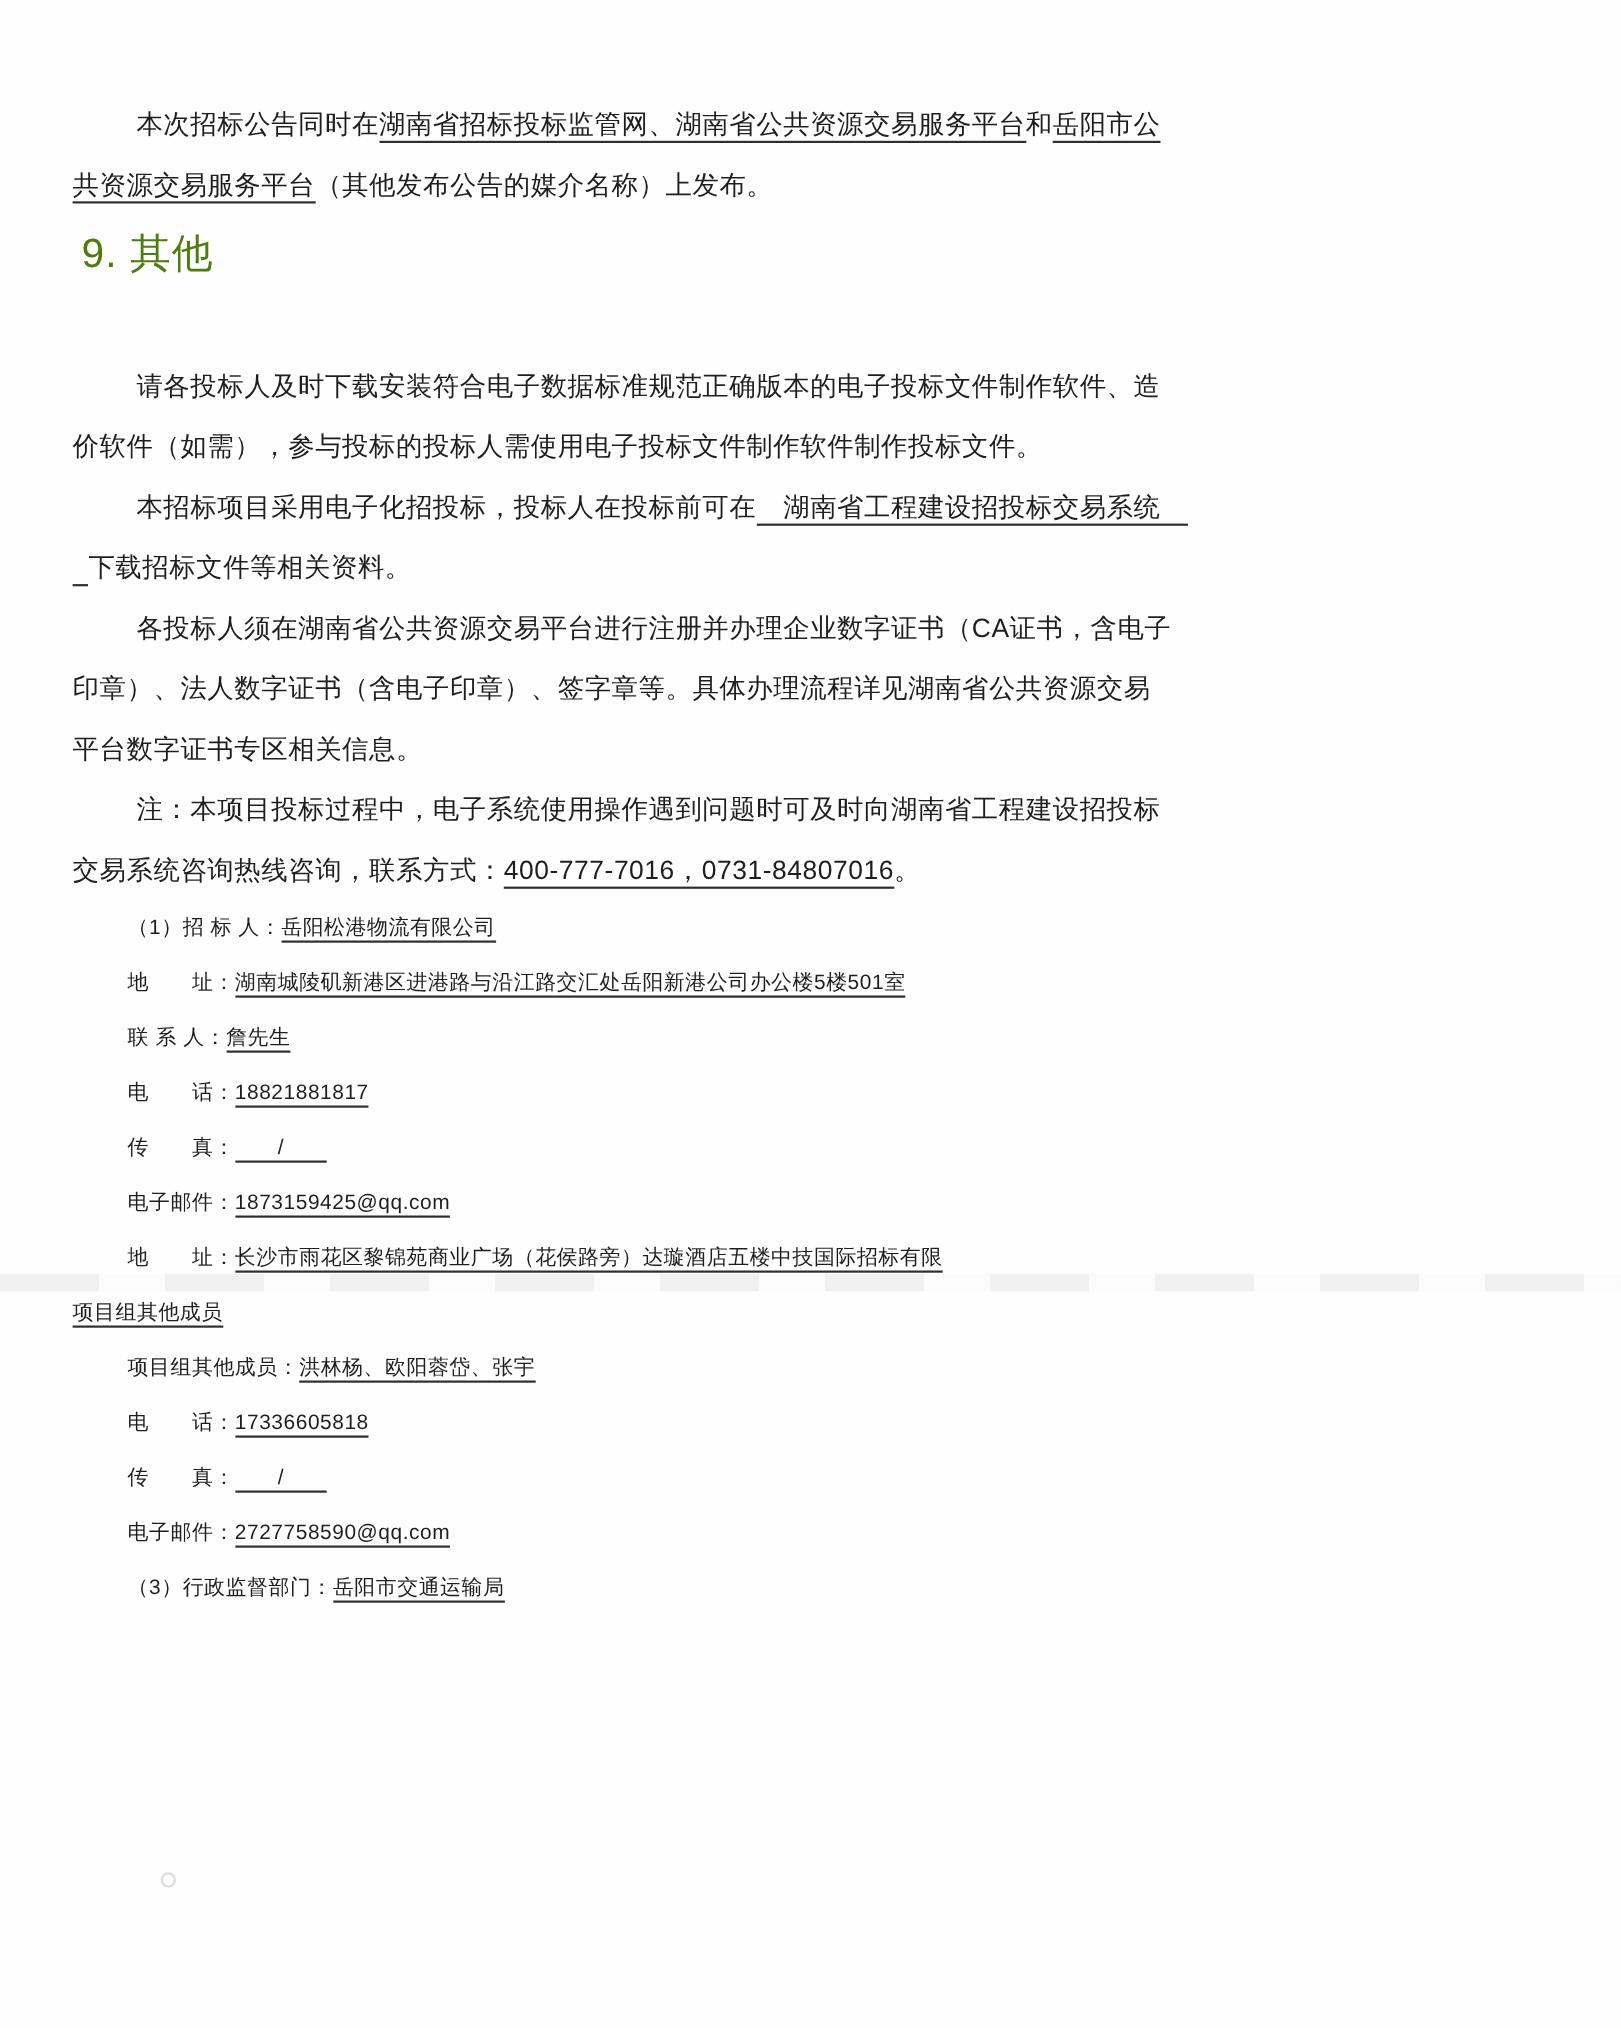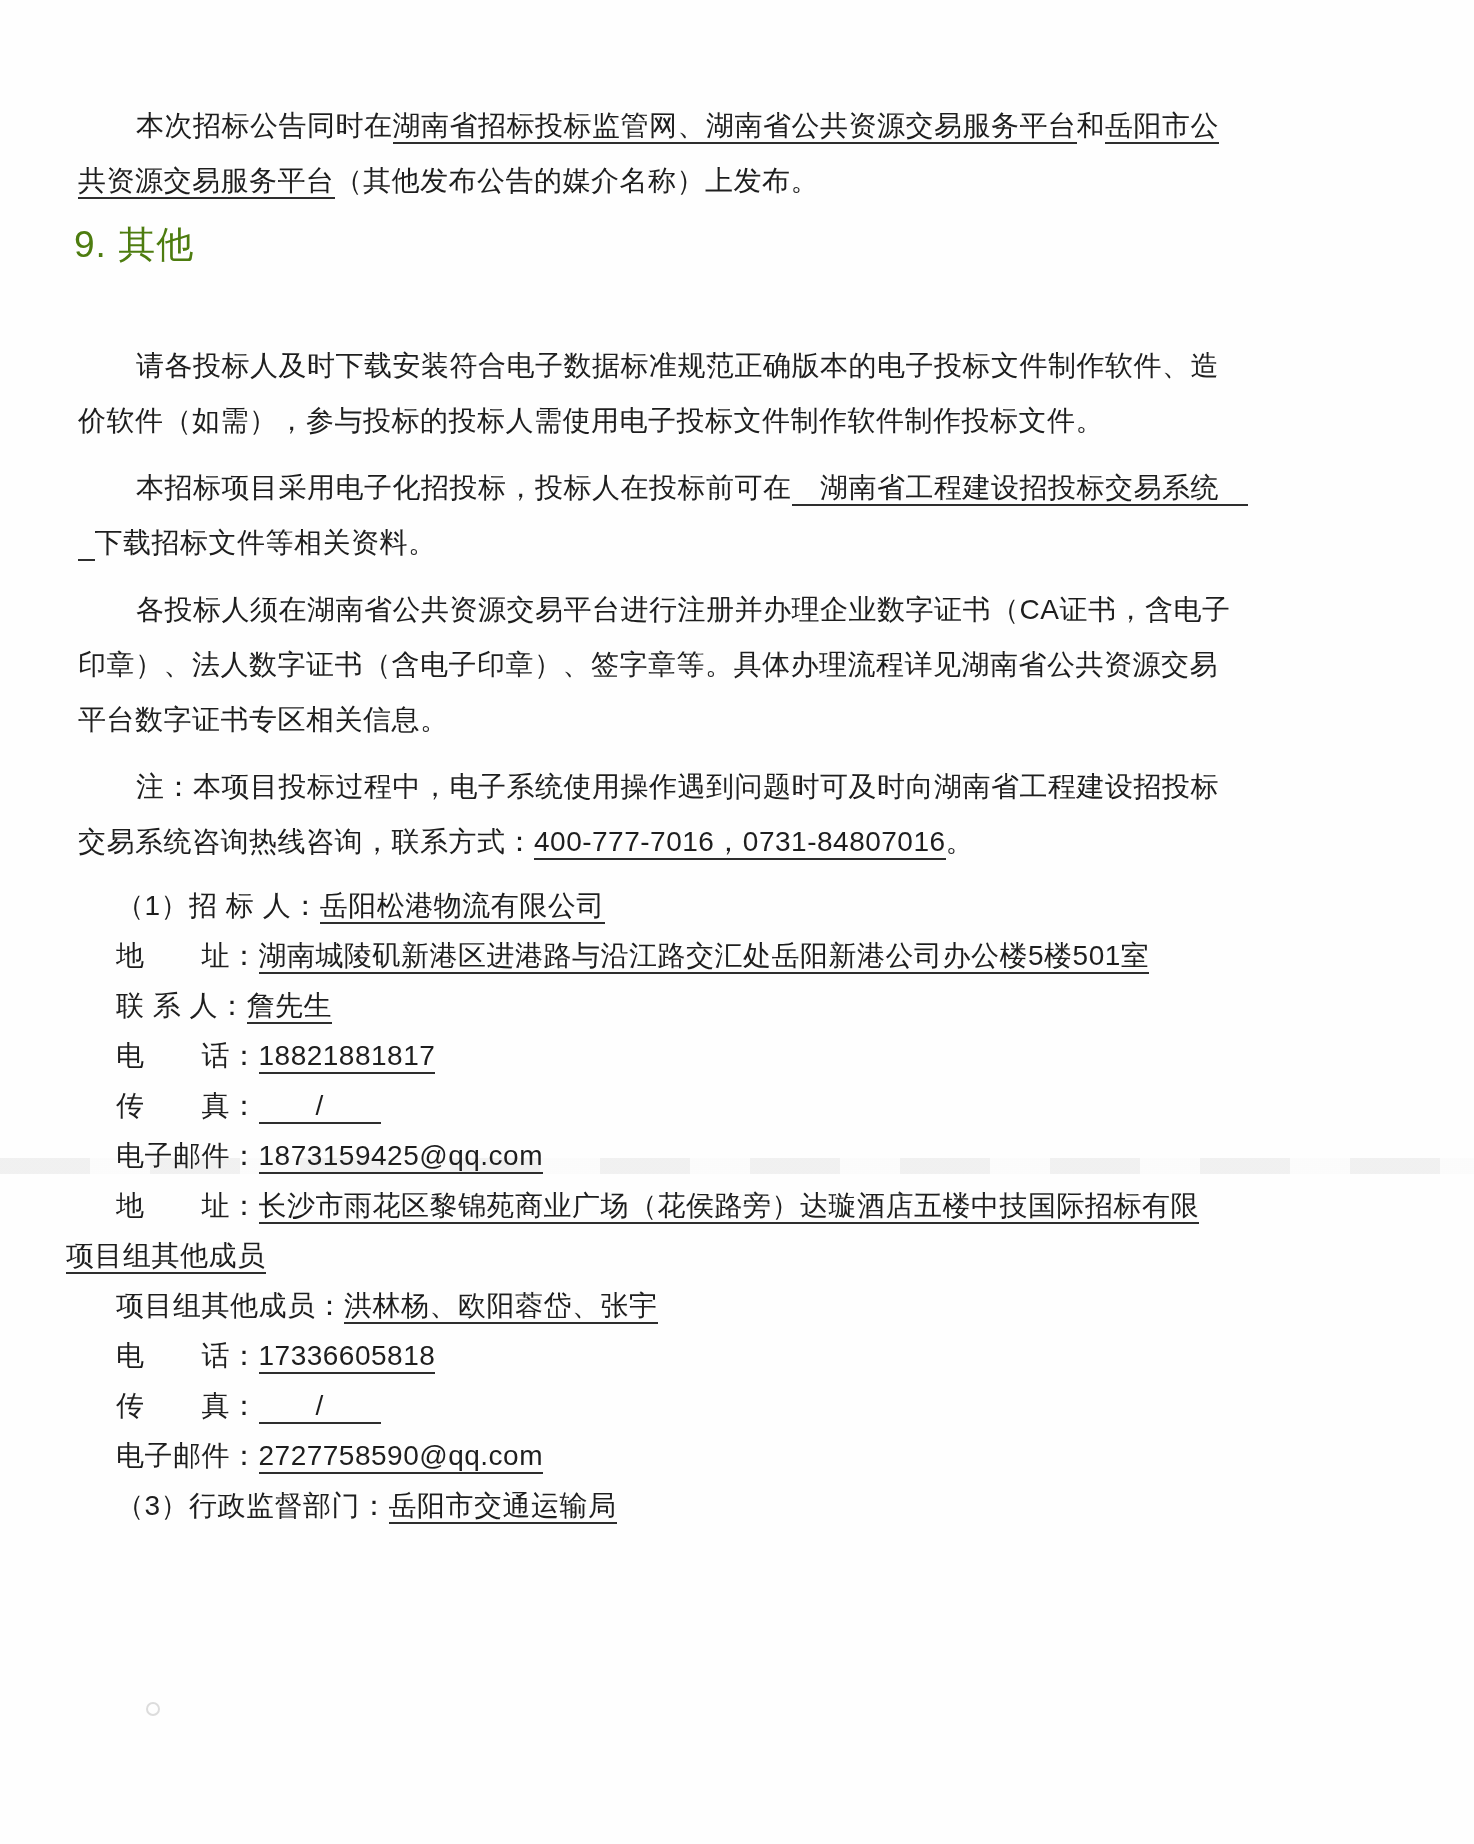--- a/index.html
+++ b/index.html
@@ -12,43 +12,43 @@
     color: #1e1e1e;
     overflow: hidden;
   }
   .content {
     position: absolute;
     top: 86px;
     left: 66px;
     width: 1290px;
   }
   p.para {
-    margin: 12px;
-    font-size: 28px;
+    margin: 0;
+    font-size: 24px;
     line-height: 55px;
     text-indent: 58px;
     letter-spacing: 0.5px;
     word-break: break-all;
   }
   .u {
     border-bottom: 2px solid #2e2e2e;
     padding-bottom: 1px;
     box-decoration-break: clone;
     -webkit-box-decoration-break: clone;
   }
   h2.sect {
     font-size: 37px;
     font-weight: 400;
     color: #4d7c0f;
     letter-spacing: 1px;
   }
   h2.h9  { margin: 10px 0 68px 8px; }
   h2.h10 { margin: 22px 0 50px 2px; }
   .cline {
-    font-size: 28px;
+    font-size: 19px;
     line-height: 50px;
     text-indent: 50px;
     letter-spacing: 0.5px;
     word-break: break-all;
   }
   .cline.last { margin-top: 12px; }
   
   .scan-stripe {
     position: absolute;
     top: 1158px;

